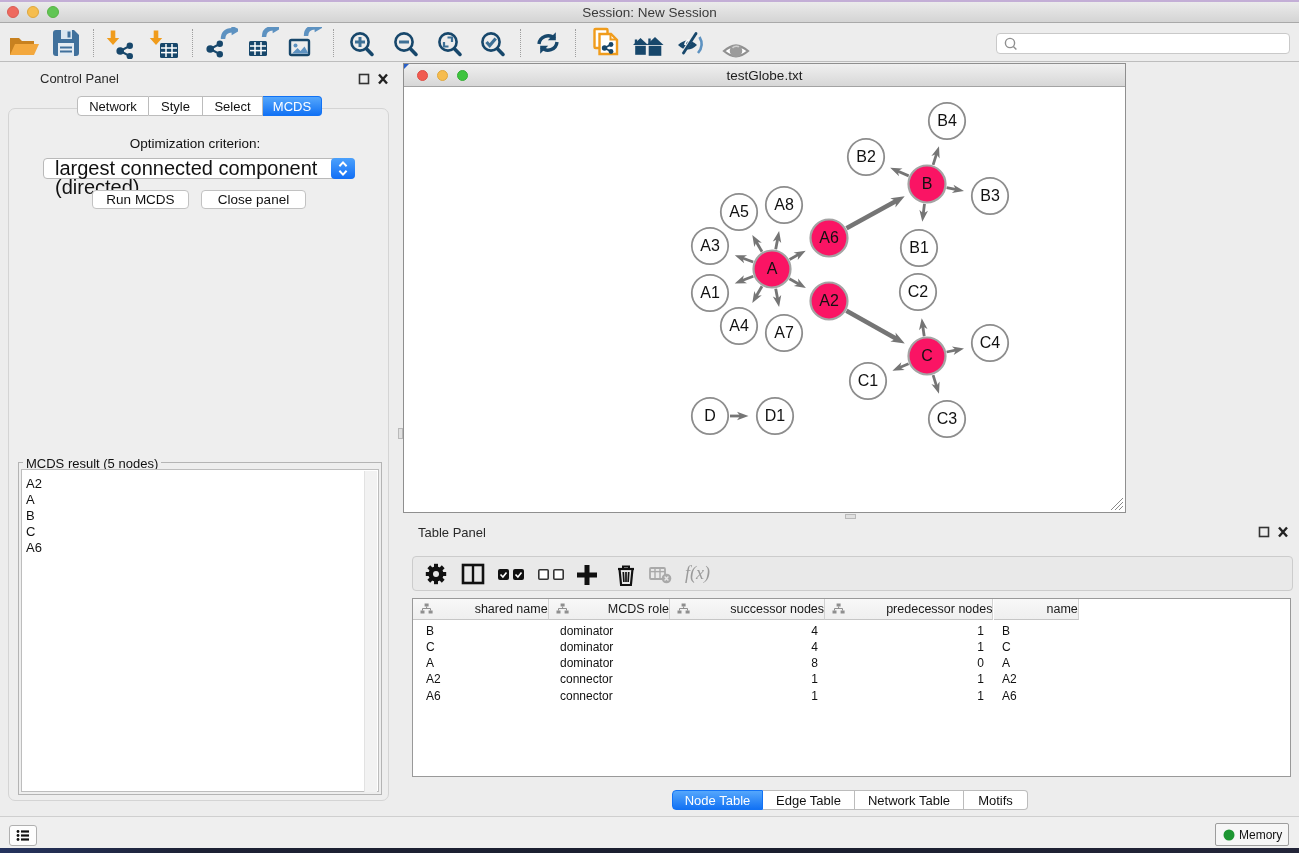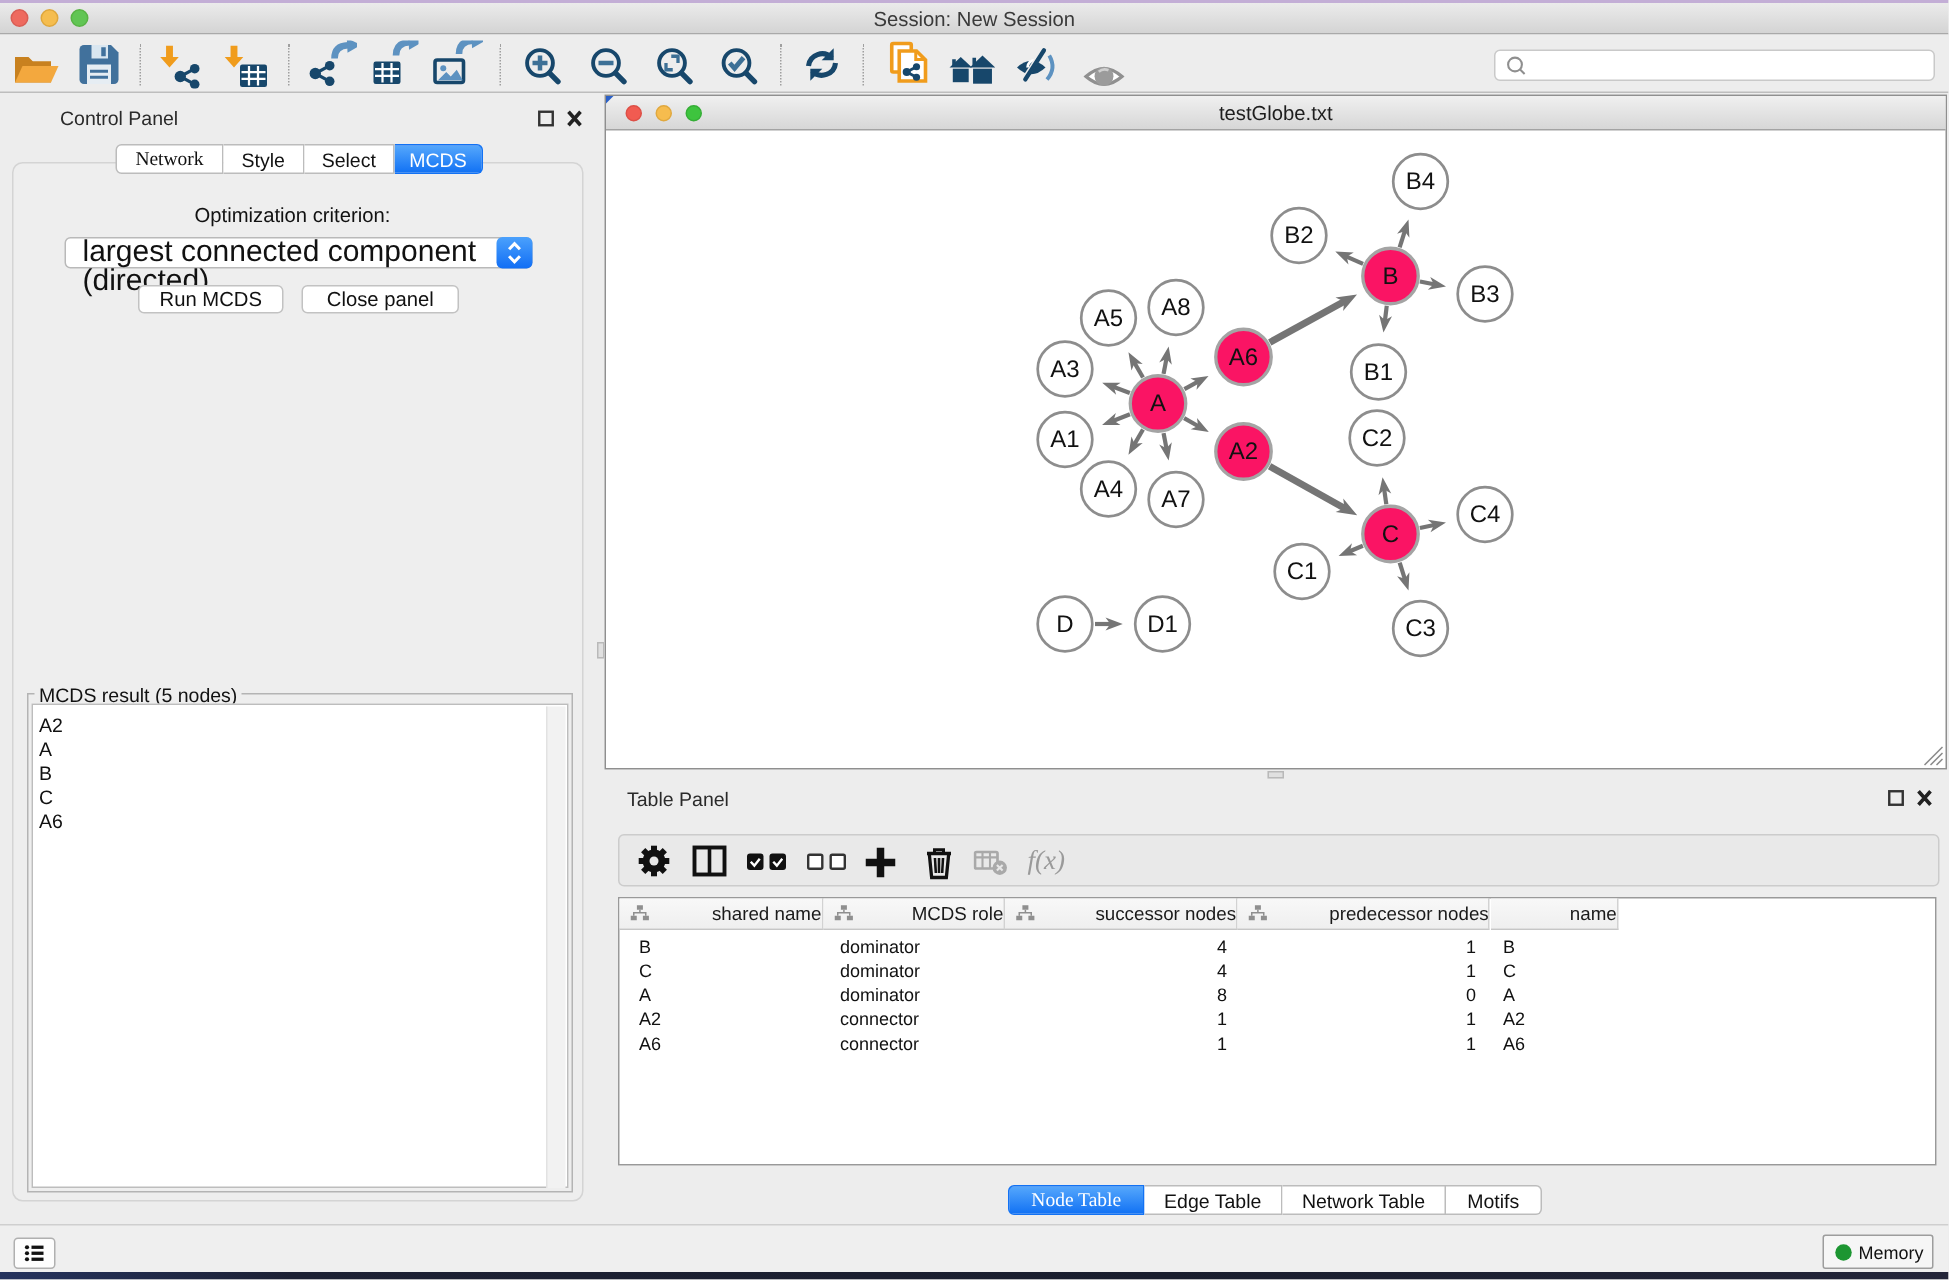--- a/index.html
+++ b/index.html
@@ -18,39 +18,39 @@
 .ticon { position:absolute; top:0; }
 #search { position:absolute; left:996px; top:10px; width:294px; height:21px; background:#fff;
   border:1px solid #c9c9c9; border-radius:4px; }
 
 #cp-title { left:12px; top:71px; font-size:13px; color:#2a2a2a;margin-left:28px; }
 #cp-panel { left:8px; top:108px; width:381px; height:693px; background:#eeeeee;
   border:1px solid #d4d4d4; border-radius:7px; }
 .tabrow { position:absolute; display:flex; height:20px; font-size:13px; }
 .tabrow .tab { background:#fff; border:1px solid #bcbcbc; border-left:none; color:#111;
   display:flex; align-items:center; justify-content:center; }
-.tabrow .tab.first { border-left:1px solid #bcbcbc; border-radius:4px 0 0 4px;font-family:Liberation Serif, serif; }
+.tabrow .tab.first { border-left:1px solid #bcbcbc; border-radius:4px 0 0 4px; }
 .tabrow .tab.last { border-radius:0 4px 4px 0; }
 .tabrow .tab.sel { background:linear-gradient(#55a7fc,#1272f4); border-color:#1272f4; color:#fff; }
 #cp-tabs { left:77px; top:96px; }
 #cp-tabs .t1{width:72px} #cp-tabs .t2{width:54px} #cp-tabs .t3{width:60px} #cp-tabs .t4{width:59px}
 #opt-label { left:9px; top:136px; width:372px; text-align:center; font-size:13.5px; color:#111; }
 #dropdown { left:43px; top:158px; width:312px; height:21px; background:#fff; border:1px solid #b9b9b9;
   border-radius:4px; font-size:20px; color:#111; line-height:19px; padding-left:11px; }
 #dropdown .step { position:absolute; right:-1px; top:-1px; width:24px; height:21px; border-radius:4px;
   background:linear-gradient(#4ba1fc,#116ef5); }
 .pbtn { position:absolute; height:19px; background:#fff; border:1px solid #c2c2c2; border-radius:4px;
   font-size:13.5px; color:#111; text-align:center; line-height:17px; }
 #fieldset { left:18px; top:462px; width:364px; height:333px; border:1px solid #b4b4b4; background:#eeeeee; }
 #fieldset .legend { position:absolute; left:4px; top:-7px; background:#eeeeee; padding:0 3px; font-size:13px; color:#111; }
 #mcds-list { position:absolute; left:2px; top:6px; width:358px; height:323px; background:#fff; border:1px solid #bdbdbd; }
 #mcds-list .sb { position:absolute; right:1px; top:1px; width:13px; height:321px; background:#f2f2f2; border-left:1px solid #e2e2e2; }
 #mcds-list .it { position:absolute; left:4px; font-size:13px; color:#111; }
 
-#netwin { left:403px; top:63px; width:895px; height:450px; border:1px solid #8f8f8f; background:#fff; }
+#netwin { left:403px; top:63px; width:723px; height:450px; border:1px solid #8f8f8f; background:#fff; }
 #nw-titlebar { position:absolute; left:0; top:0; width:100%; height:23px;
   background:linear-gradient(#f0f0f0,#d7d7d7); border-bottom:1px solid #a3a3a3; }
 #nw-titlebar .tl { position:absolute; width:11px; height:11px; border-radius:50%; top:6px; }
 #nw-titlebar .title { position:absolute; width:100%; text-align:center; top:4px; font-size:13.5px; color:#1d1d1d; }
 #nw-corner { position:absolute; left:0; top:0; width:0; height:0;
   border-left:5px solid #2a60c8; border-bottom:5px solid transparent; }
 
 #tp-title { left:418px; top:525px; font-size:13px; color:#2a2a2a; }
 #tp-toolbar { left:412px; top:556px; width:881px; height:35px; background:#e9e9e9;
   border:1px solid #cccccc; border-radius:4px; }

